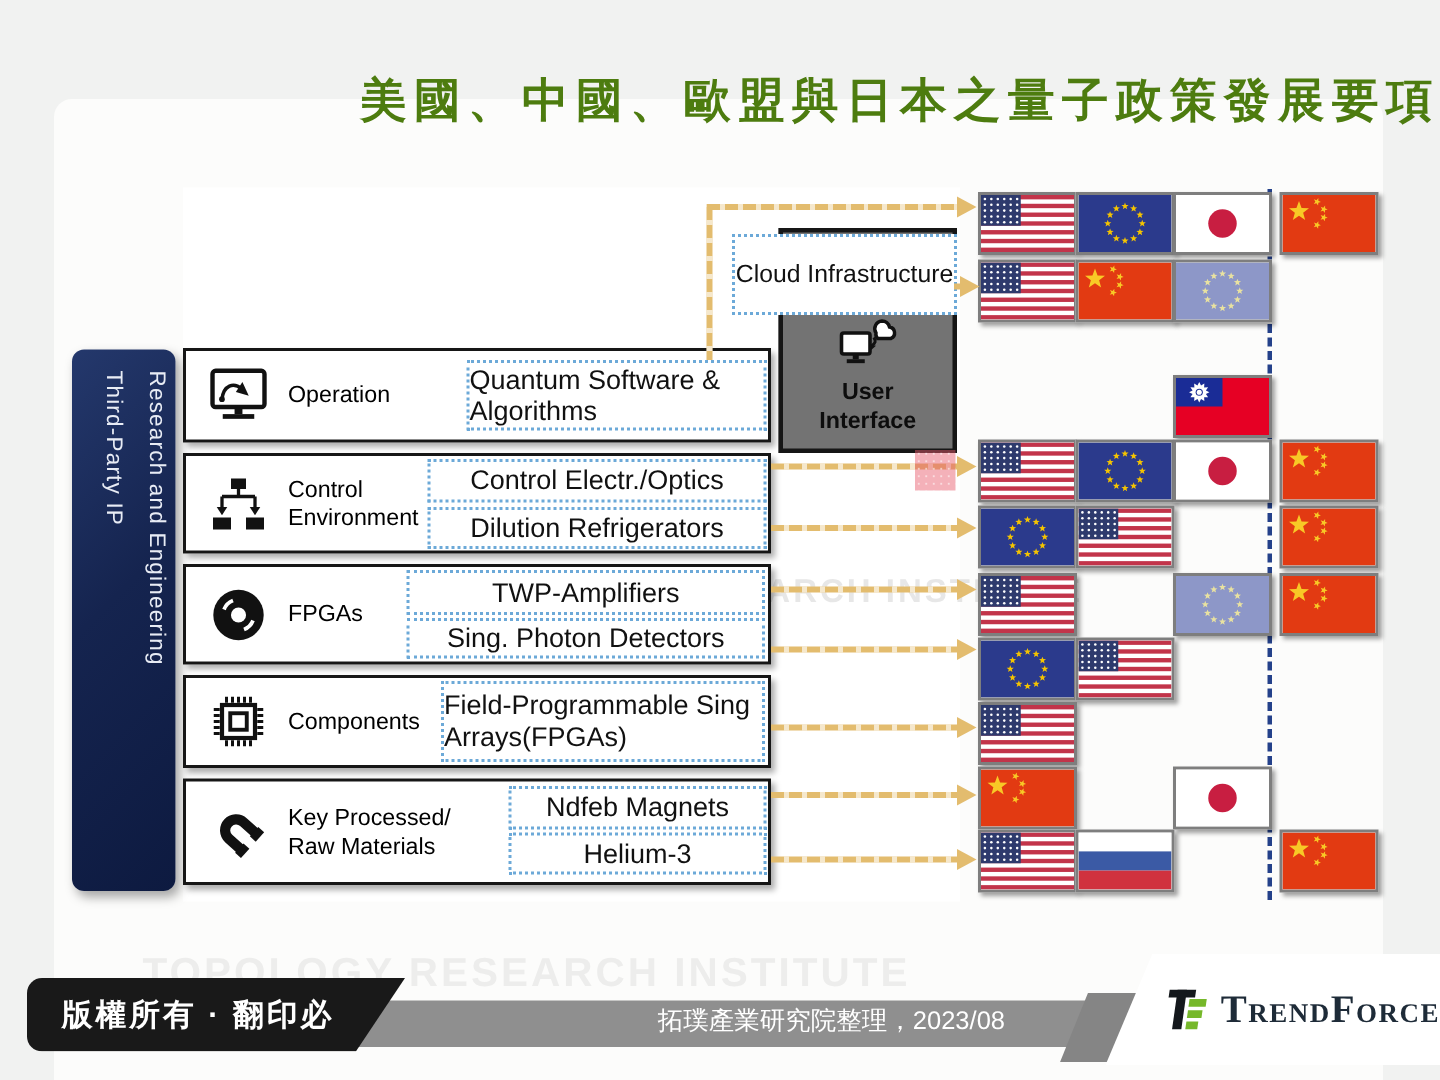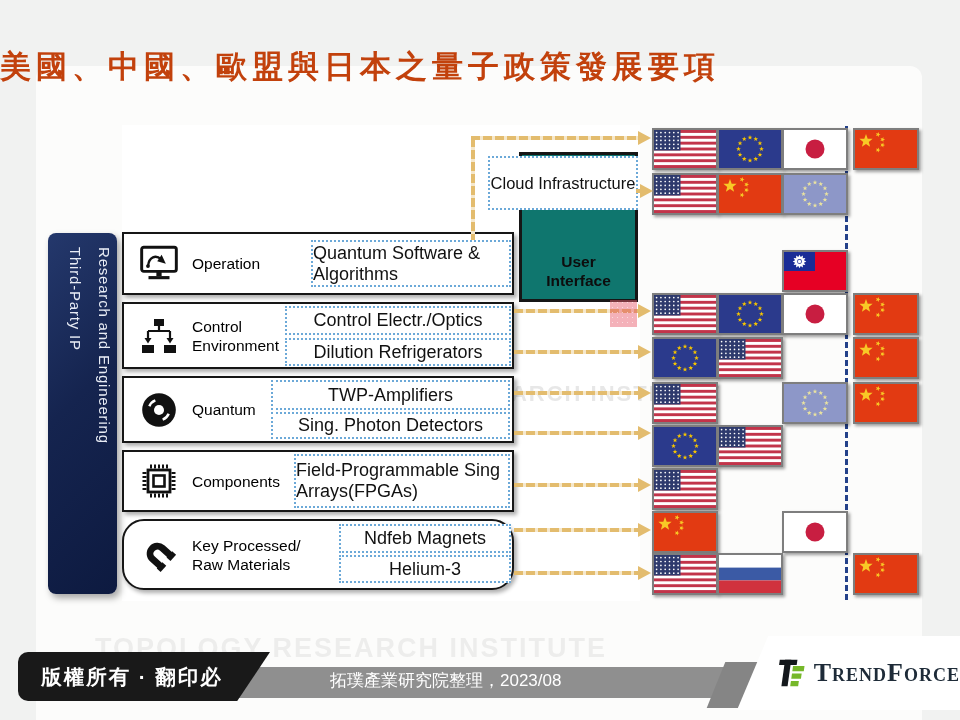--- a/index.html
+++ b/index.html
@@ -1,22 +1,22 @@
 <!DOCTYPE html>
 <html><head>
 <meta charset="utf-8">
 <style>
   html,body{margin:0;padding:0;}
   body{width:960px;height:720px;background:#f1f2f1;font-family:"Liberation Sans",sans-serif;overflow:hidden;}
   #canvas{position:relative;width:960px;height:720px;}
   .abs{position:absolute;}
 
   #slide{left:36px;top:66px;width:886px;height:654px;background:#fcfcfb;border-radius:12px 12px 0 0;}
-  #page-title{left:0;right:0;top:46px;text-align:left;font-family:"DejaVu Serif","Liberation Serif",serif;
-    font-size:31px;font-weight:600;letter-spacing:5px;color:#c2410c;}
+  #page-title{left:0;right:0;top:46px;text-align:right;font-family:"DejaVu Serif","Liberation Serif",serif;
+    font-size:31px;font-weight:600;letter-spacing:5px;color:#4d7c0f;}
   #content-area{left:122px;top:125px;width:518px;height:476px;background:#ffffff;}
   .watermark{color:rgba(110,110,110,.17);font-weight:bold;letter-spacing:2px;white-space:nowrap;pointer-events:none;}
   #watermark-mid{left:295px;top:381px;font-size:22px;}
   #watermark-bottom{left:95px;top:633px;font-size:27px;color:rgba(110,110,110,.10);}
 
   #sidebar{left:48px;top:233px;width:69px;height:361px;border-radius:8px;
     background:linear-gradient(135deg,#24386c 0%,#15244f 45%,#0d1a40 100%);
     box-shadow:3px 4px 7px rgba(0,0,0,.35);writing-mode:vertical-rl;
     color:#e8ecf5;font-size:15px;letter-spacing:.8px;padding-top:14px;box-sizing:border-box;text-align:left;}
   #sidebar .vline{display:block;line-height:26px;margin-left:3px;}
@@ -24,22 +24,22 @@
   .layer-row{position:absolute;left:122px;width:392px;background:#fff;border:2px solid #161616;
     box-shadow:2.5px 3px 4px rgba(0,0,0,.32);box-sizing:border-box;display:flex;align-items:center;
     padding-left:13px;gap:11px;z-index:2;}
   .layer-label{font-size:15.5px;color:#000000;line-height:19px;}
   .layer-icon{width:44px;height:44px;flex:0 0 44px;display:flex;align-items:center;justify-content:center;}
 
   .chip{position:absolute;background:#fff;border:2px dotted #6ca9d8;box-sizing:border-box;z-index:4;
     display:flex;align-items:center;justify-content:center;
     font-size:18px;color:#111;line-height:21px;}
 
-  #ui-box{left:519px;top:152px;width:119px;height:150px;background:#0f766e;border:3px solid #161616;
-    box-sizing:border-box;z-index:2;display:flex;flex-direction:column;align-items:center;justify-content:space-between;}
+  #ui-box{left:519px;top:152px;width:119px;height:150px;background:#737373;border:3px solid #161616;
+    box-sizing:border-box;z-index:2;display:flex;flex-direction:column;align-items:center;justify-content:flex-end;}
   #ui-label{font-weight:bold;font-size:15.5px;text-align:center;line-height:19px;margin-bottom:9px;color:#0d0d0d;}
   #cloud-box{left:488px;top:156px;width:150px;height:54px;background:#fff;border:2px dotted #6ca9d8;
     box-sizing:border-box;z-index:3;display:flex;align-items:center;justify-content:center;
     font-size:16.5px;line-height:20px;color:#111;}
 
   .arrow-line{position:absolute;background:#e3bc6e;z-index:3;}
   .arrow-line.h{height:4px;background-image:repeating-linear-gradient(90deg,transparent 0 9px,rgba(255,255,255,.65) 9px 12px);}
   .arrow-line.v{width:4px;background-image:repeating-linear-gradient(180deg,transparent 0 9px,rgba(255,255,255,.65) 9px 12px);}
   .arrow-head{position:absolute;width:0;height:0;border-top:7px solid transparent;border-bottom:7px solid transparent;
     border-left:13px solid #e3bc6e;z-index:3;}
@@ -49,21 +49,21 @@
 
   #col-separator{left:845px;top:126px;height:474px;width:0;border-left:3px dashed #24418a;z-index:2;}
 
   .flag{position:absolute;width:62px;height:38px;border:2px solid #7e7e7e;box-sizing:content-box;
     box-shadow:2px 2px 3px rgba(0,0,0,.38);background:#fff;z-index:2;}
   .flag svg{display:block;width:100%;height:100%;}
 
   #source-block{left:160px;top:610px;width:640px;text-align:center;font-size:17.5px;color:#1a1a1a;line-height:23px;z-index:5;}
 
   #footer-gray{left:30px;top:667px;width:772px;height:31px;background:#8f8f8f;z-index:6;}
-  #footer-attribution{left:330px;top:669px;width:340px;text-align:left;color:#fff;font-size:17px;z-index:8;}
+  #footer-attribution{left:330px;top:669px;width:340px;text-align:right;color:#fff;font-size:17px;z-index:8;}
   #copyright-badge{left:18px;top:652px;width:252px;height:49px;border-radius:10px 0 0 10px;overflow:hidden;z-index:9;}
   #copyright-badge .badge-bg{position:absolute;inset:0;background:#191919;clip-path:polygon(0 0,100% 0,87% 100%,0 100%);}
   #copyright-badge .badge-text{position:absolute;left:16px;top:0;right:40px;text-align:center;color:#fff;
     font-weight:bold;font-size:20.5px;letter-spacing:2px;line-height:49px;}
   #gray-wedge{left:716px;top:662px;width:68px;height:46px;background:#858585;transform:skewX(-22deg);z-index:7;}
   #logo-panel{left:737px;top:636px;width:223px;height:74px;background:#fff;
     clip-path:polygon(14% 0,100% 0,100% 100%,0 100%);z-index:8;display:flex;align-items:center;padding-left:38px;box-sizing:border-box;gap:7px;}
   #brand-text{font-family:"Liberation Serif","DejaVu Serif",serif;font-variant:small-caps;font-weight:bold;
     font-size:26px;letter-spacing:1px;color:#1e2b38;}
   #disclaimer-strip{left:0;top:703px;width:960px;height:17px;background:#ebebeb;z-index:10;
@@ -119,21 +119,21 @@
       <div class="layer-row" style="top: 376px; height: 67px;">
         <span class="layer-icon">
           <svg width="42" height="42" viewBox="0 0 40 40">
     <circle cx="20" cy="20" r="16" fill="#111"></circle>
     <circle cx="20" cy="20" r="4.8" fill="#fff"></circle>
     <path d="M10.8,16.5 A10,10 0 0 1 16.5,10.8" fill="none" stroke="#fff" stroke-width="2.4"></path>
     <path d="M29.2,23.5 A10,10 0 0 1 23.5,29.2" fill="none" stroke="#fff" stroke-width="2.4"></path>
           </svg>
         </span>
         <div class="layer-label">
-          <div>Quantum</div>
+          <div>FPGAs</div>
         </div>
       </div>
       <div class="layer-row" style="top: 450px; height: 62px;">
         <span class="layer-icon">
           <svg width="40" height="40" viewBox="0 0 40 40">
       <rect x="9" y="9" width="22" height="22" fill="#fff" stroke="#111" stroke-width="2.8"></rect>
       <rect x="14.5" y="14.5" width="11" height="11" fill="none" stroke="#111" stroke-width="2.6"></rect>
             <rect x="11" y="3.5" width="2" height="4" fill="#111"></rect>
             <rect x="11" y="32.5" width="2" height="4" fill="#111"></rect>
             <rect x="3.5" y="11" width="4" height="2" fill="#111"></rect>
@@ -153,21 +153,21 @@
             <rect x="27" y="3.5" width="2" height="4" fill="#111"></rect>
             <rect x="27" y="32.5" width="2" height="4" fill="#111"></rect>
             <rect x="3.5" y="27" width="4" height="2" fill="#111"></rect>
             <rect x="32.5" y="27" width="4" height="2" fill="#111"></rect>
           </svg>
         </span>
         <div class="layer-label">
           <div>Components</div>
         </div>
       </div>
-      <div class="layer-row" style="top: 519px; height: 71px; border-radius: 22px;">
+      <div class="layer-row" style="top: 519px; height: 71px;">
         <span class="layer-icon">
           <svg width="42" height="42" viewBox="0 0 40 40">
     <g transform="rotate(-48 20 20)">
       <path d="M13,29 V18 A7,7 0 0 1 27,18 V29" fill="none" stroke="#111" stroke-width="6.5"></path>
       <rect x="9" y="27" width="8" height="5" fill="#111"></rect>
       <rect x="23" y="27" width="8" height="5" fill="#111"></rect>
     </g>
           </svg>
         </span>
         <div class="layer-label">

